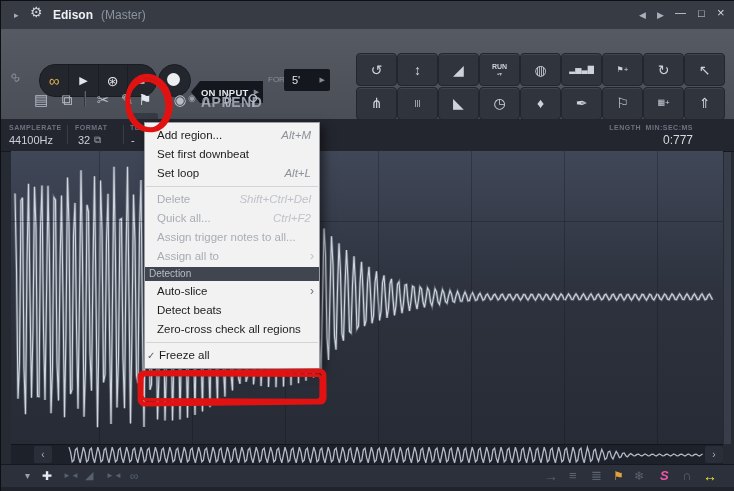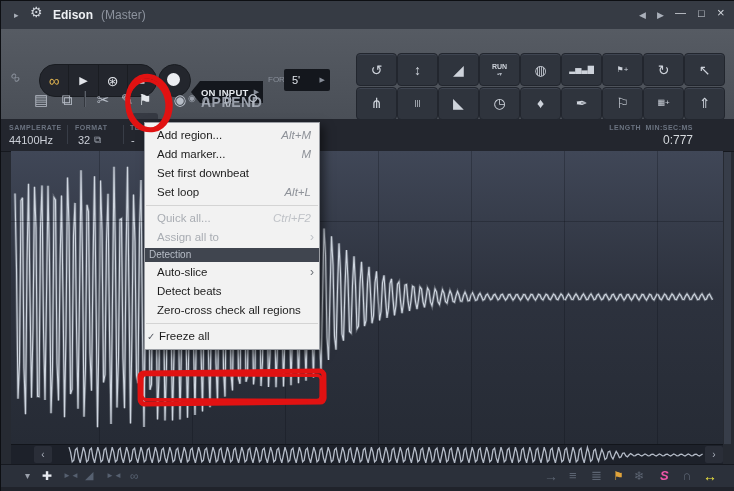--- a/index.html
+++ b/index.html
@@ -152,25 +152,26 @@
     <svg id="ov-svg" width="712" height="20" style="position:absolute;left:0;top:0;">
         <path d="M58.0 2.1L59.6 7.3L61.2 16.9L62.8 15.1L64.4 4.9L66.0 3.1L67.6 12.7L69.2 17.9L70.8 10.0L72.4 2.1L74.0 7.3L75.6 16.9L77.2 15.1L78.8 4.9L80.4 3.1L82.0 12.7L83.6 17.9L85.2 10.0L86.8 2.1L88.4 7.3L90.0 16.9L91.6 15.1L93.2 4.9L94.8 3.1L96.4 12.7L98.0 17.9L99.6 10.0L101.2 2.1L102.8 7.3L104.4 16.9L106.0 15.1L107.6 4.9L109.2 3.1L110.8 12.7L112.4 17.9L114.0 10.0L115.6 2.1L117.2 7.3L118.8 16.9L120.4 15.1L122.0 4.9L123.6 3.1L125.2 12.7L126.8 17.9L128.4 10.0L130.0 2.1L131.6 7.3L133.2 16.9L134.8 15.1L136.4 4.9L138.0 3.1L139.6 12.7L141.2 17.9L142.8 10.0L144.4 2.1L146.0 7.3L147.6 16.9L149.2 15.1L150.8 4.9L152.4 3.1L154.0 12.7L155.6 17.9L157.2 10.0L158.8 2.1L160.4 7.3L162.0 16.9L163.6 15.1L165.2 4.9L166.8 3.1L168.4 12.7L170.0 17.9L171.6 10.0L173.2 2.1L174.8 7.3L176.4 16.9L178.0 15.1L179.6 4.9L181.2 3.1L182.8 12.7L184.4 17.9L186.0 10.0L187.6 2.1L189.2 7.3L190.8 16.9L192.4 15.1L194.0 4.9L195.6 3.1L197.2 12.7L198.8 17.9L200.4 10.0L202.0 2.1L203.6 7.3L205.2 16.9L206.8 15.1L208.4 4.9L210.0 3.1L211.6 12.7L213.2 17.9L214.8 10.0L216.4 2.1L218.0 7.3L219.6 16.9L221.2 15.1L222.8 4.9L224.4 3.1L226.0 12.7L227.6 17.9L229.2 10.0L230.8 2.1L232.4 7.3L234.0 16.9L235.6 15.1L237.2 4.9L238.8 3.1L240.4 12.7L242.0 17.9L243.6 10.0L245.2 2.1L246.8 7.3L248.4 16.9L250.0 15.1L251.6 4.9L253.2 3.1L254.8 12.7L256.4 17.9L258.0 10.0L259.6 2.1L261.2 7.3L262.8 16.9L264.4 15.1L266.0 4.9L267.6 3.1L269.2 12.7L270.8 17.9L272.4 10.0L274.0 2.1L275.6 7.3L277.2 16.9L278.8 15.1L280.4 4.9L282.0 3.1L283.6 12.7L285.2 17.9L286.8 10.0L288.4 2.1L290.0 7.3L291.6 16.9L293.2 15.1L294.8 4.9L296.4 3.1L298.0 12.7L299.6 17.9L301.2 10.0L302.8 2.1L304.4 7.3L306.0 16.9L307.6 15.1L309.2 4.9L310.8 3.1L312.4 12.7L314.0 17.9L315.6 10.0L317.2 2.1L318.8 7.3L320.4 16.9L322.0 15.1L323.6 4.9L325.2 3.1L326.8 12.7L328.4 17.9L330.0 10.0L331.6 2.1L333.2 7.3L334.8 16.9L336.4 15.1L338.0 4.9L339.6 3.1L341.2 12.7L342.8 17.9L344.4 10.0L346.0 2.1L347.6 7.3L349.2 16.9L350.8 15.1L352.4 4.9L354.0 3.1L355.6 12.7L357.2 17.9L358.8 10.0L360.4 2.1L362.0 7.3L363.6 16.9L365.2 15.1L366.8 4.9L368.4 3.1L370.0 12.7L371.6 17.9L373.2 10.0L374.8 2.1L376.4 7.3L378.0 16.9L379.6 15.1L381.2 4.9L382.8 3.1L384.4 12.7L386.0 17.9L387.6 10.0L389.2 2.1L390.8 7.3L392.4 16.9L394.0 15.1L395.6 4.9L397.2 3.1L398.8 12.7L400.4 17.9L402.0 10.0L403.6 2.1L405.2 7.3L406.8 16.9L408.4 15.1L410.0 4.9L411.6 3.1L413.2 12.7L414.8 17.9L416.4 10.0L418.0 2.1L419.6 7.3L421.2 16.9L422.8 15.1L424.4 4.9L426.0 3.1L427.6 12.7L429.2 17.9L430.8 10.0L432.4 2.1L434.0 7.3L435.6 16.9L437.2 15.1L438.8 4.9L440.4 3.1L442.0 12.7L443.6 17.9L445.2 10.0L446.8 2.1L448.4 7.3L450.0 16.9L451.6 15.1L453.2 4.9L454.8 3.1L456.4 12.7L458.0 17.9L459.6 10.0L461.2 2.1L462.8 7.3L464.4 16.9L466.0 15.1L467.6 4.9L469.2 3.1L470.8 12.7L472.4 17.9L474.0 10.0L475.6 2.1L477.2 7.3L478.8 16.9L480.4 15.1L482.0 4.9L483.6 3.1L485.2 12.7L486.8 17.9L488.4 10.0L490.0 2.1L491.6 7.3L493.2 16.9L494.8 15.1L496.4 4.9L498.0 3.1L499.6 12.7L501.2 17.9L502.8 10.0L504.4 2.1L506.0 7.3L507.6 16.9L509.2 15.1L510.8 4.9L512.4 3.1L514.0 12.7L515.6 17.9L517.2 10.0L518.8 2.1L520.4 7.3L522.0 16.9L523.6 15.1L525.2 4.9L526.8 3.1L528.4 12.7L530.0 17.9L531.6 10.0L533.2 2.1L534.8 7.3L536.4 16.9L538.0 15.1L539.6 4.9L541.2 3.1L542.8 12.7L544.4 17.9L546.0 10.0L547.6 2.1L549.2 7.3L550.8 16.9L552.4 15.1L554.0 4.9L555.6 3.1L557.2 12.7L558.8 17.9L560.4 10.0L562.0 2.1L563.6 7.3L565.2 16.9L566.8 15.1L568.4 4.9L570.0 3.1L571.6 12.7L573.2 17.9L574.8 10.0L576.4 2.3L578.0 7.4L579.6 16.3L581.2 14.6L582.8 5.6L584.4 4.3L586.0 12.2L587.6 16.1L589.2 10.0L590.8 4.4L592.4 8.1L594.0 14.5L595.6 13.2L597.2 6.9L598.8 6.1L600.4 11.5L602.0 14.0L603.6 10.0L605.2 6.4L606.8 8.8L608.4 12.7L610.0 11.9L611.6 8.3L613.2 7.9L614.8 10.8L616.4 11.9L618.0 10.0L619.6 8.5L621.2 9.6L622.8 10.9L624.4 10.6L626.0 9.4L627.6 9.1L629.2 10.3L630.8 11.0L632.4 10.0L634.0 9.0L635.6 9.7L637.2 10.9L638.8 10.6L640.4 9.4L642.0 9.1L643.6 10.3L645.2 11.0L646.8 10.0L648.4 9.0L650.0 9.7L651.6 10.9L653.2 10.6L654.8 9.4L656.4 9.1L658.0 10.3L659.6 11.0L661.2 10.0L662.8 9.0L664.4 9.7L666.0 10.9L667.6 10.6L669.2 9.4L670.8 9.1L672.4 10.3L674.0 11.0L675.6 10.0L677.2 9.0L678.8 9.7L680.4 10.9L682.0 10.6L683.6 9.4L685.2 9.1L686.8 10.3L688.4 11.0L690.0 10.0L691.6 9.0" fill="none" stroke="#b4bbc7" stroke-width="1.3"></path>
       </svg>
   </div>
 
   <div id="bottombar"></div>
   <div id="bottomedge"></div>
 
   <div id="context-menu">
       <div class="mi"><span>Add region...</span><span class="sc">Alt+M</span></div>
-      <div class="mi"><span>Add marker...</span><span class="sc">M</span></div>
       <div class="mi"><span>Set first downbeat</span></div>
       <div class="mi"><span>Set loop</span><span class="sc">Alt+L</span></div>
       <div class="msep"></div>
+      <div class="mi disabled"><span>Delete</span><span class="sc">Shift+Ctrl+Del</span></div>
       <div class="mi disabled"><span>Quick all...</span><span class="sc">Ctrl+F2</span></div>
+      <div class="mi disabled"><span>Assign trigger notes to all...</span></div>
       <div class="mi disabled"><span>Assign all to</span><span class="sub">›</span></div>
       <div class="msec">Detection</div>
       <div class="mi"><span>Auto-slice</span><span class="sub">›</span></div>
       <div class="mi"><span>Detect beats</span></div>
       <div class="mi"><span>Zero-cross check all regions</span></div>
       <div class="msep"></div>
       <div class="mi checked"><span>Freeze all</span><span class="chk">✓</span></div>
     </div>
 
   <svg id="annotations">

